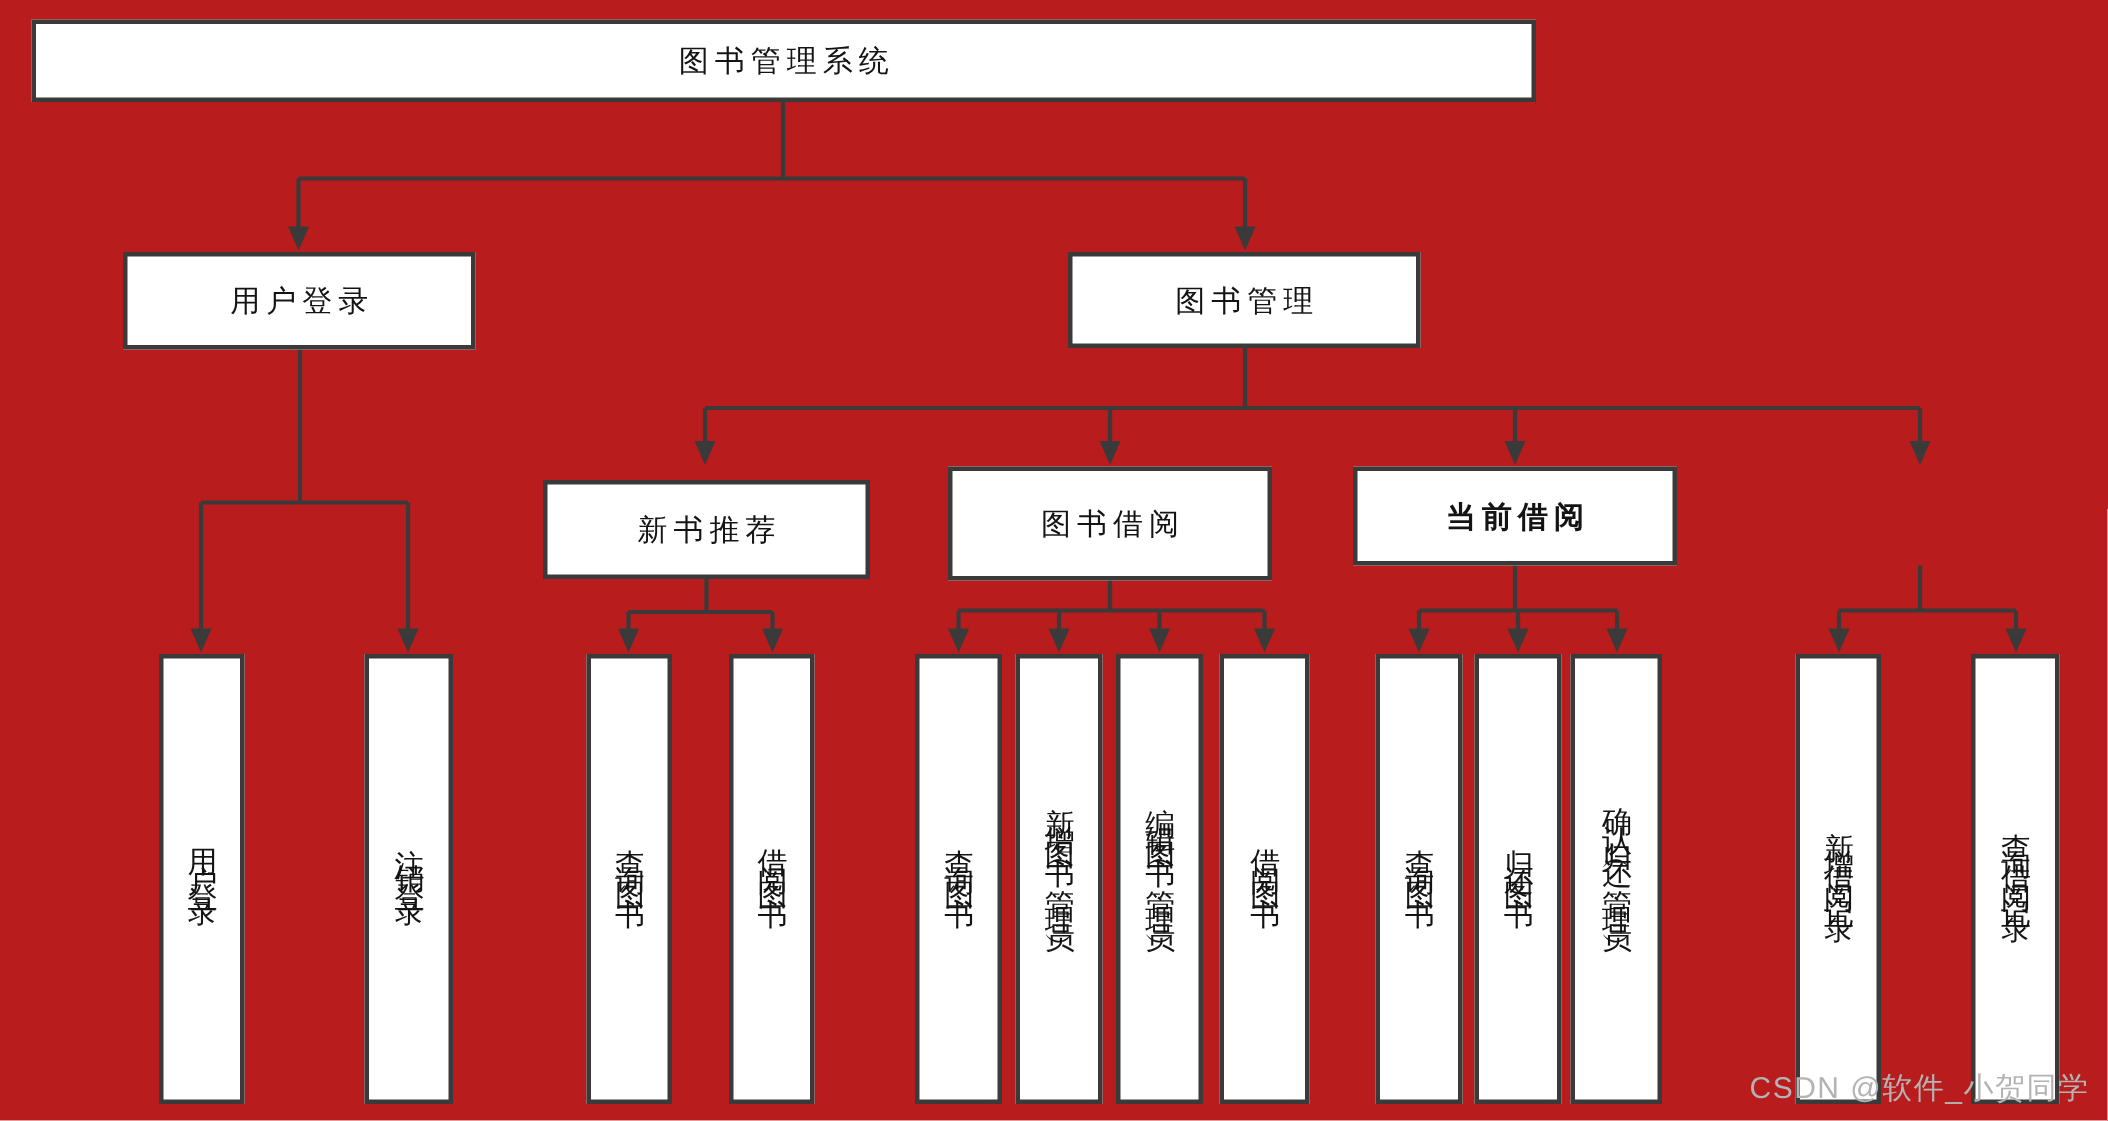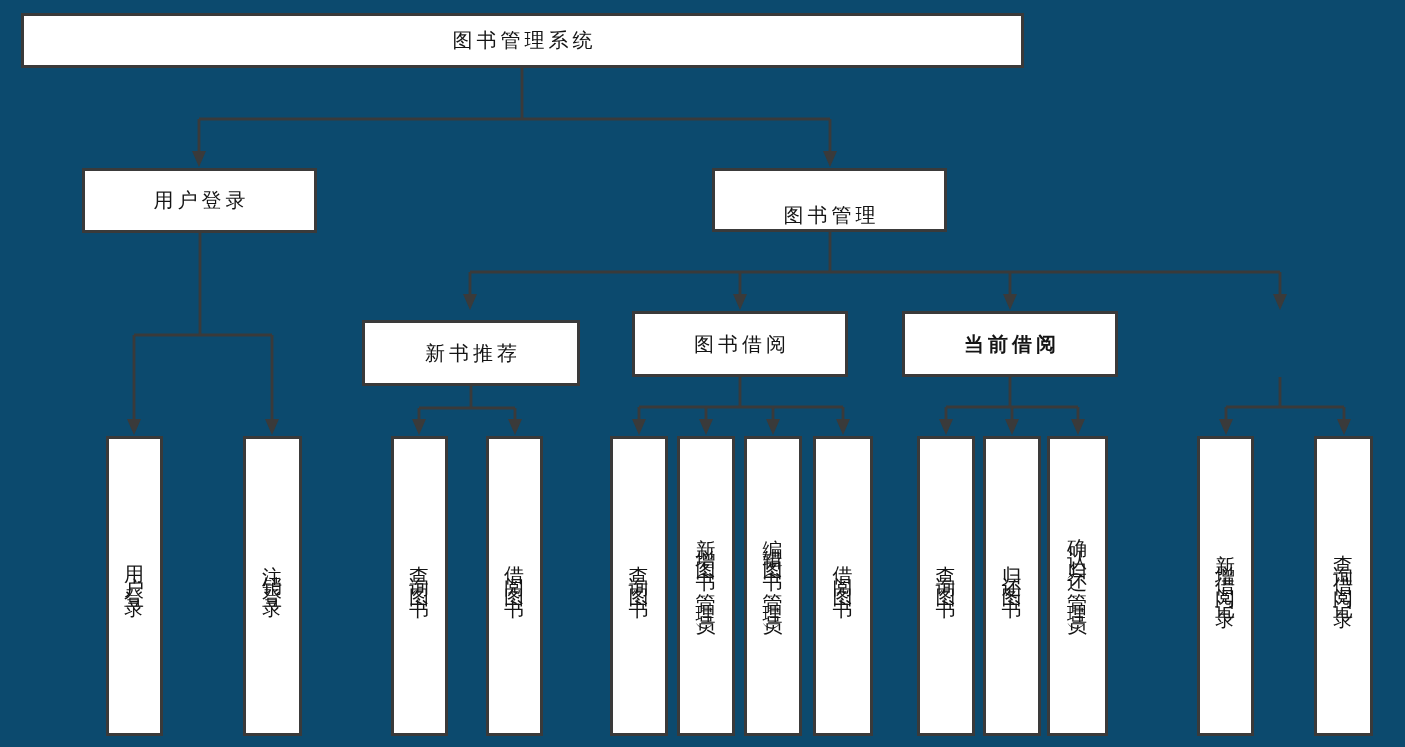--- a/index.html
+++ b/index.html
@@ -1,20 +1,20 @@
 <!DOCTYPE html>
 <html><head>
 <meta charset="utf-8">
 <style>
   html, body { margin: 0; padding: 0; background: #ffffff; }
   .canvas {
     position: relative;
     width: 1405px;
     height: 747px;
-    background: #0c4a6e;
+    background: #b91c1c;
     font-family: "Liberation Sans", "DejaVu Sans", sans-serif;
     overflow: hidden;
   }
   .connectors {
     position: absolute;
     left: 0; top: 0;
     width: 1405px; height: 747px;
     pointer-events: none;
   }
   .node {
@@ -39,24 +39,24 @@
     font-size: 20px;
     letter-spacing: 11px;
     line-height: 1;
     margin-bottom: 28px;
     white-space: nowrap;
   }
   
   .n-root  { left: 21px;  top: 13px;  width: 1003px; height: 55px; }
   
   .n-l2a   { left: 82px;  top: 168px; width: 235px; height: 65px; }
-  .n-l2b   { left: 712px; top: 168px; width: 235px; height: 64px; align-items: flex-end; }
+  .n-l2b   { left: 712px; top: 168px; width: 235px; height: 64px; }
   
   .n-l3a   { left: 362px; top: 320px; width: 218px; height: 66px; }
-  .n-l3b   { left: 632px; top: 311px; width: 216px; height: 66px; }
+  .n-l3b   { left: 632px; top: 311px; width: 216px; height: 76px; }
   .n-l3c   { left: 902px; top: 311px; width: 216px; height: 66px; font-weight: bold; }
   .n-l3d   { left: 1173px;top: 311px; width: 215px; height: 66px; }
   
   .leaf    { top: 436px; height: 300px; }
   .n-g1a { left: 106px;  width: 57px; }
   .n-g1b { left: 243px;  width: 59px; }
   .n-g2a { left: 391px;  width: 57px; }
   .n-g2b { left: 486px;  width: 57px; }
   .n-g3a { left: 610px;  width: 58px; }
   .n-g3b { left: 677px;  width: 58px; }
@@ -190,14 +190,15 @@
     <span>确认归还（管理员）</span>
   </div>
 
   <div class="node vbox leaf n-g5a">
     <span>新增借阅记录</span>
   </div>
   <div class="node vbox leaf n-g5b">
     <span>查询借阅记录</span>
   </div>
 
+  <div class="watermark">CSDN @软件_小贺同学</div>
 
 </div>
 
 </body></html>

